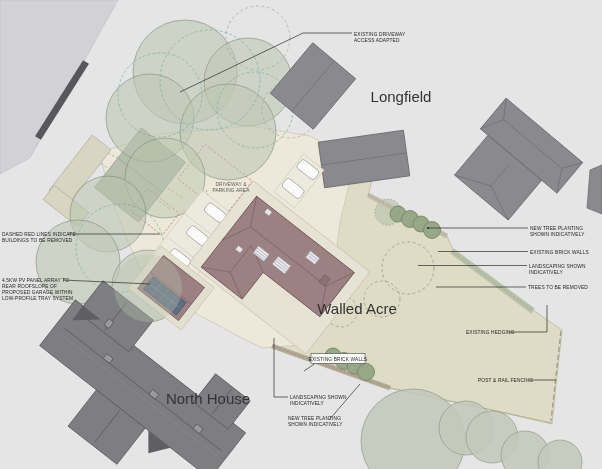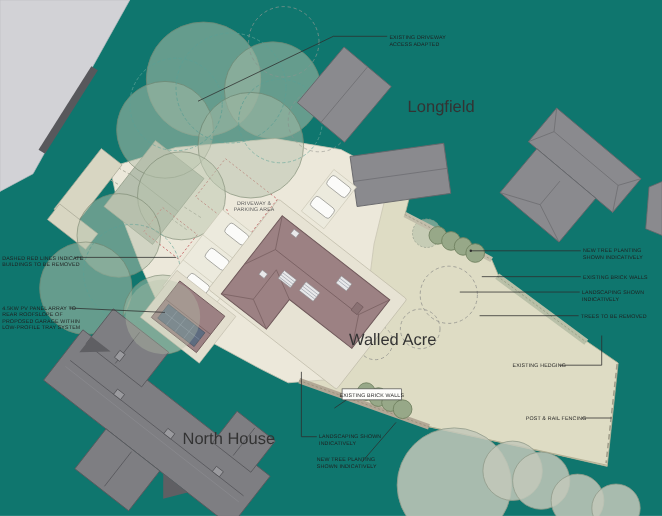--- a/index.html
+++ b/index.html
@@ -1,16 +1,16 @@
 <!DOCTYPE html>
 <html><head>
 <meta charset="utf-8">
 <style>
   html,body{margin:0;padding:0;background:#ffffff;}
-  .canvas{position:relative;width:602px;height:469px;background:#0f766e;overflow:hidden;
+  .canvas{position:relative;width:602px;height:469px;background:#e5e5e5;overflow:hidden;
           font-family:"Liberation Sans",sans-serif;}
   svg{display:block;}
   .ann{font-family:"Liberation Sans",sans-serif;font-size:4.8px;fill:#1f1f1f;letter-spacing:.15px;}
   .ann-grey{fill:#5a5a5a;}
   .lbl{font-family:"Liberation Sans",sans-serif;font-size:15px;fill:#333333;}
   .leader{stroke:#2d2d2d;stroke-width:.7;fill:none;}
 </style>
 </head>
 <body>
 

